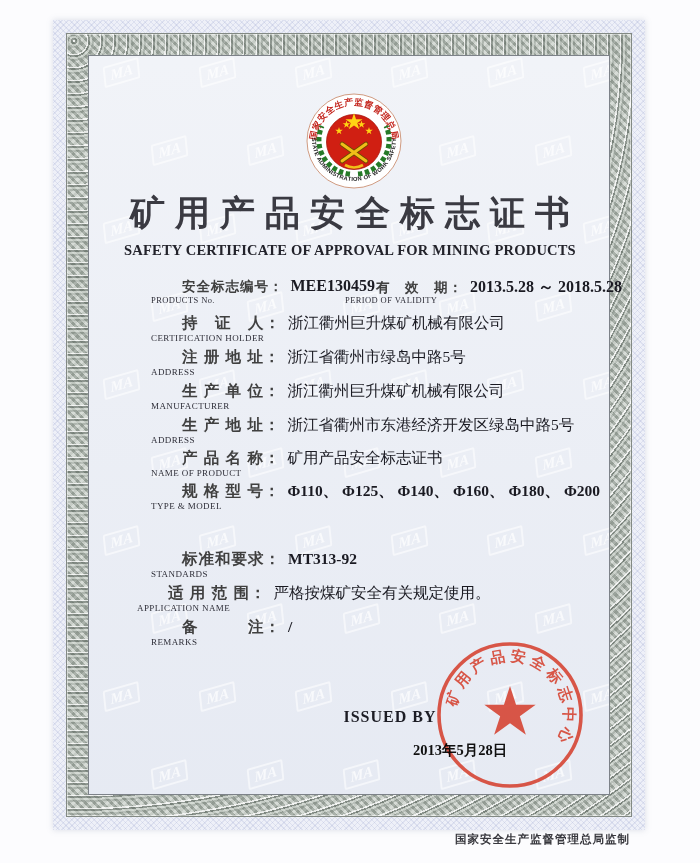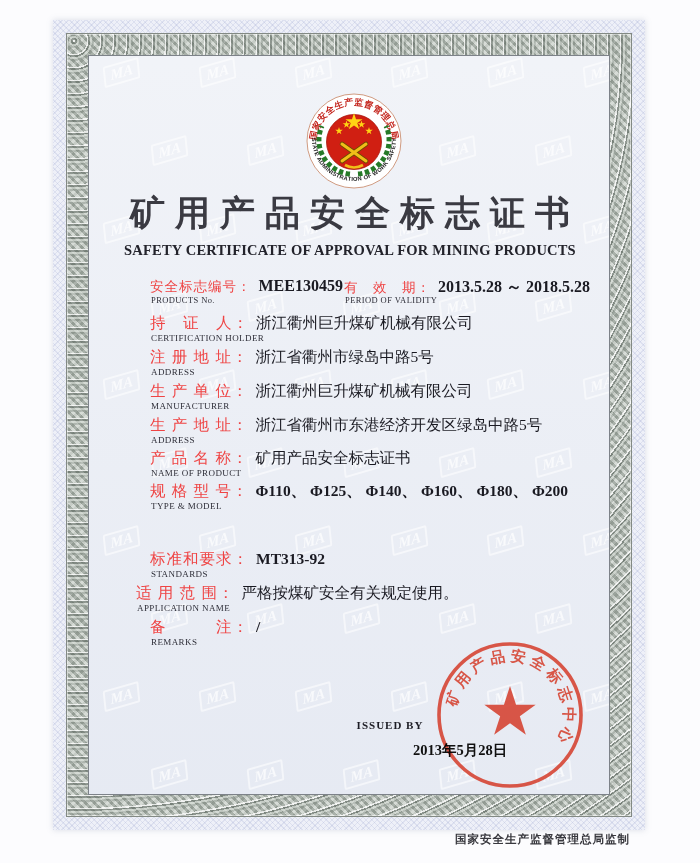--- a/index.html
+++ b/index.html
@@ -52,21 +52,21 @@
     font-family:"Liberation Serif",serif;
     font-size:35px;font-weight:700;color:#3a3a42;
     letter-spacing:10px;text-indent:10px;
   }
   .en-title{
     position:absolute;left:0;right:0;top:242px;text-align:center;
     font-family:"Liberation Serif",serif;
     font-size:14.5px;font-weight:700;color:#23232b;letter-spacing:.2px;
   }
   .field{position:absolute;white-space:nowrap;}
-  .field .lbl{font-weight:400;font-size:15.5px;letter-spacing:1px;color:#ef4444;}
+  .field .lbl{font-weight:700;font-size:15.5px;letter-spacing:1px;color:#404040;margin-left:32px;}
   .field .val{font-family:"Liberation Serif",serif;font-size:15.5px;margin-left:7px;color:#1a1a22;}
   .field .sub{
     position:absolute;left:1px;top:20px;
     font-family:"Liberation Serif",serif;font-size:9px;letter-spacing:.4px;color:#2e2e38;
   }
   .field.small .lbl{font-size:13.5px;}
   .field.small .val{font-size:16px;}
   .field.small .sub{top:18px;font-size:8.5px;}
   .bold{font-weight:700;}
   .statement{
@@ -75,21 +75,21 @@
     font-size:13.5px;line-height:21.5px;font-weight:600;
     text-indent:2em;color:#1c1c24;text-align:justify;
   }
   .issuer{position:absolute;left:328px;top:707px;width:124px;text-align:center;}
   .issuer-cn{
     font-family:"Liberation Serif",serif;
     font-size:17px;font-weight:700;letter-spacing:5px;text-indent:5px;color:#16161d;
   }
   .issuer-en{
     font-family:"Liberation Serif",serif;
-    font-size:11px;font-weight:700;letter-spacing:1px;color:#1c1c24;margin-top:12px;
+    font-size:16px;font-weight:700;letter-spacing:1px;color:#1c1c24;margin-top:1px;
   }
   .issue-date{
     position:absolute;left:413px;top:741px;
     font-family:"Liberation Serif",serif;
     font-size:14.5px;font-weight:700;color:#111;
   }
   .seal{position:absolute;left:426px;top:631px;mix-blend-mode:multiply;opacity:.88;z-index:6;}
   .footer-note{
     position:absolute;top:832px;right:70px;
     font-family:"Liberation Serif",serif;

